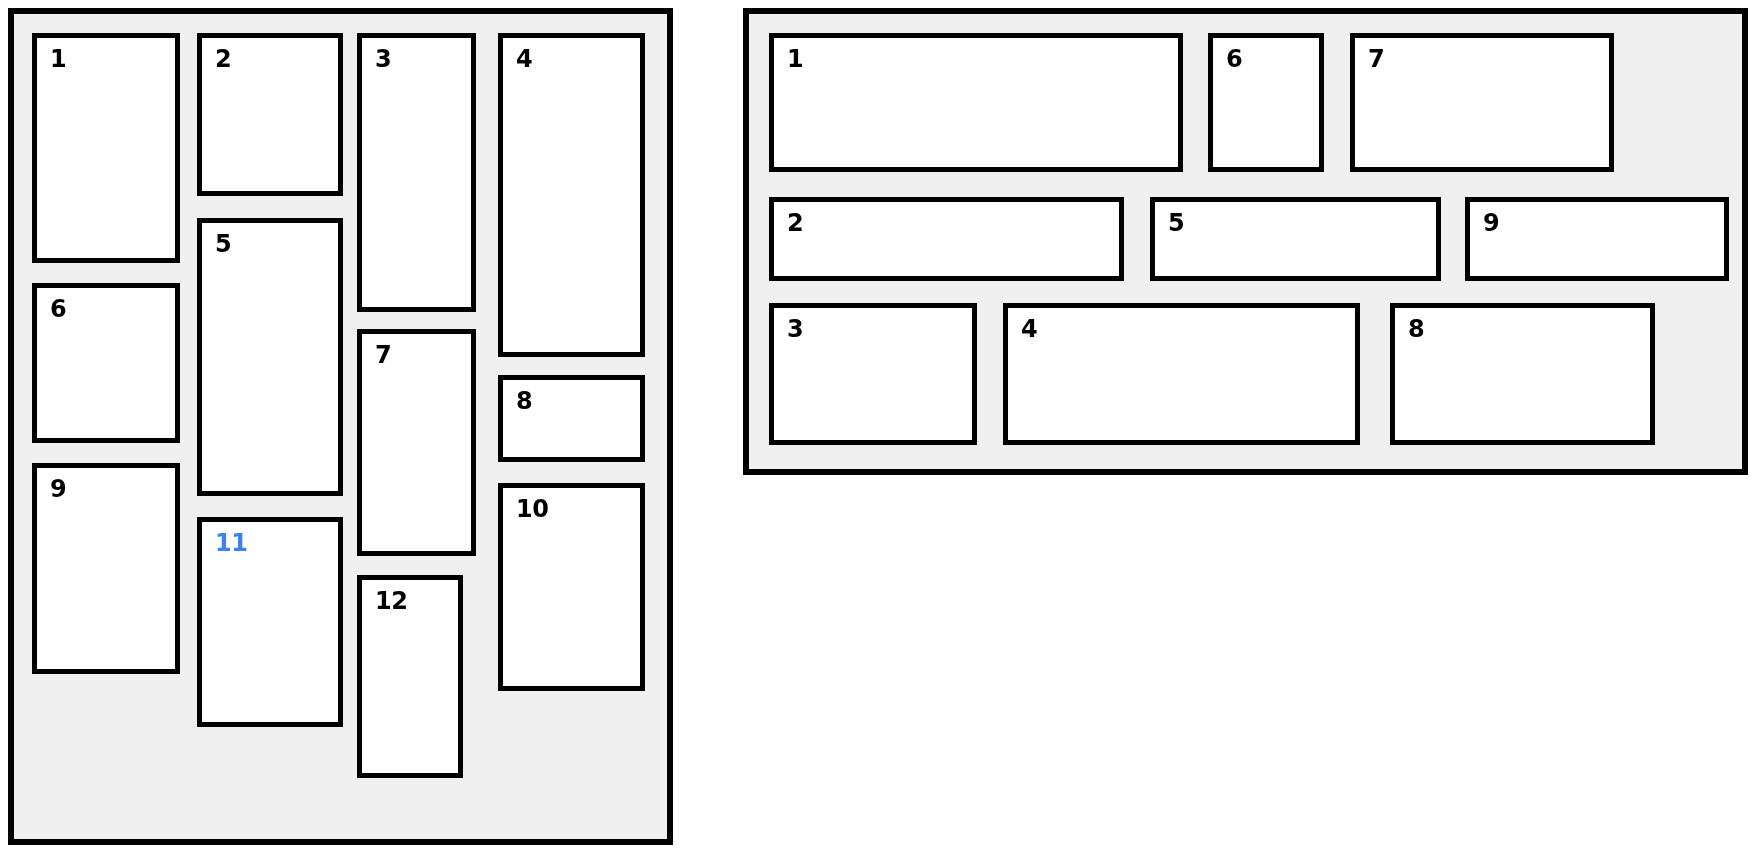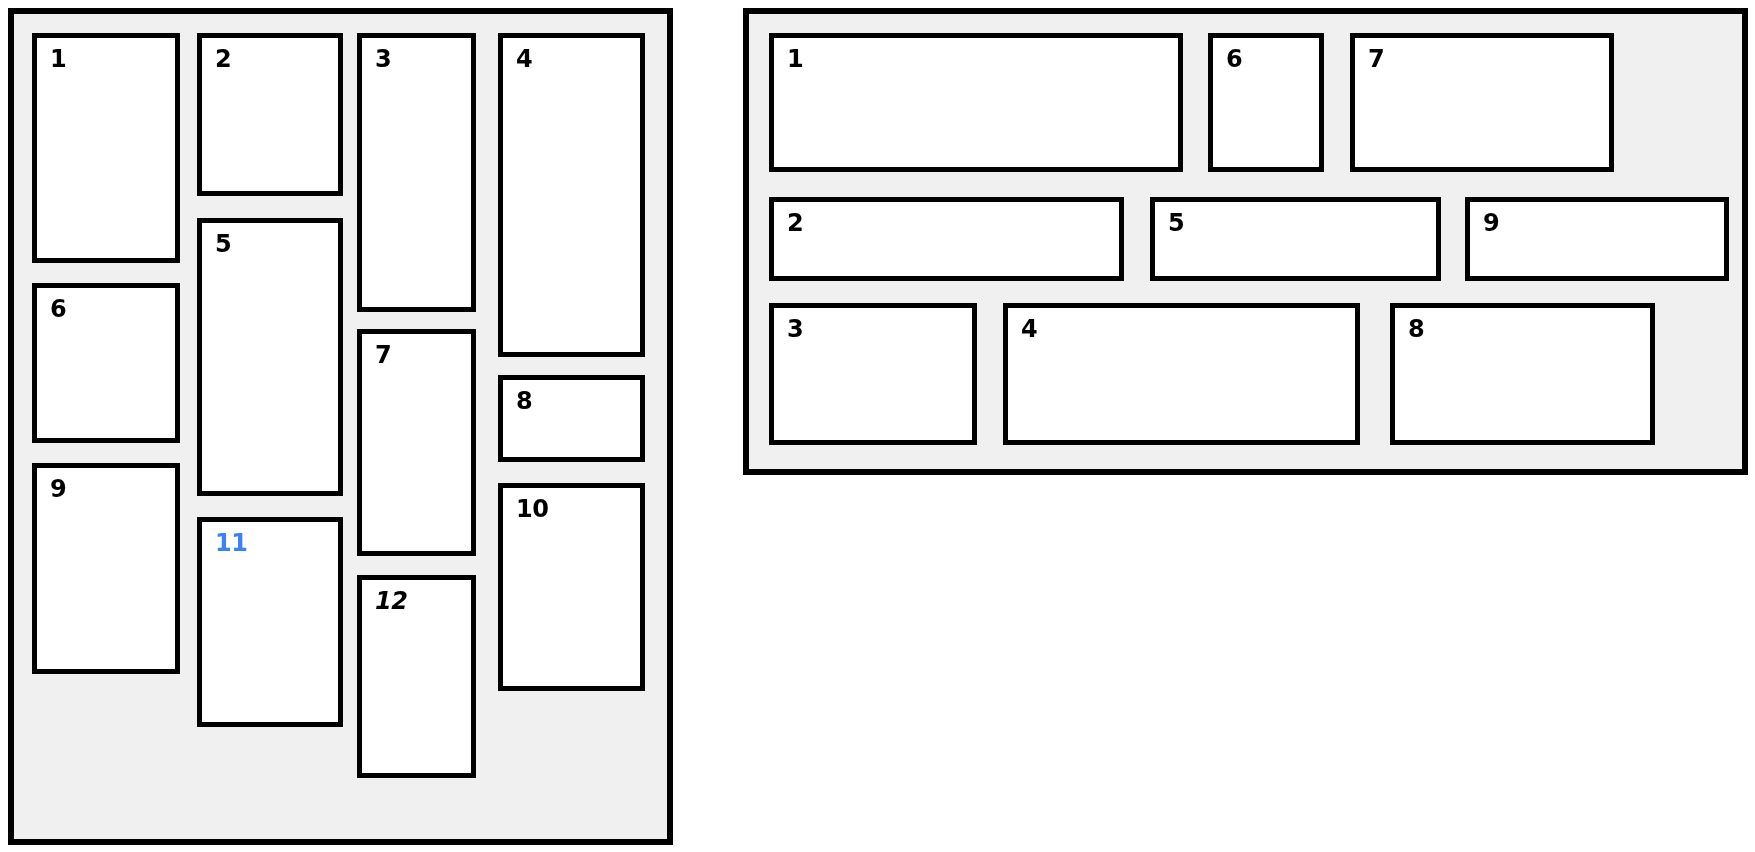--- a/index.html
+++ b/index.html
@@ -69,21 +69,21 @@
       </div>
       <div class="masonry-item" style="left: 18px; top: 449px; width: 148px; height: 211px; background: rgb(255, 255, 255); border-color: rgb(0, 0, 0);">
         <span class="item-number" style="color: rgb(0, 0, 0);">9</span>
       </div>
       <div class="masonry-item" style="left: 484px; top: 469px; width: 147px; height: 208px; background: rgb(255, 255, 255); border-color: rgb(0, 0, 0);">
         <span class="item-number" style="color: rgb(0, 0, 0);">10</span>
       </div>
       <div class="masonry-item" style="left: 183px; top: 503px; width: 146px; height: 210px; background: rgb(255, 255, 255); border-color: rgb(0, 0, 0);">
         <span class="item-number" style="color: #3b82f6;">11</span>
       </div>
-      <div class="masonry-item" style="left: 343px; top: 561px; width: 119px; height: 203px; background: rgb(255, 255, 255); border-color: rgb(0, 0, 0); font-style: italic;">
+      <div class="masonry-item" style="left: 343px; top: 561px; width: 106px; height: 203px; background: rgb(255, 255, 255); border-color: rgb(0, 0, 0);">
         <span class="item-number" style="color: rgb(0, 0, 0);">12</span>
       </div>
     </div>
   <div class="panel" id="panel-1" style="left: 743px; top: 8px; width: 1005px; height: 467px; background: rgb(240, 240, 240); border-color: rgb(0, 0, 0);">
       <div class="masonry-item" style="left: 20px; top: 19px; width: 414px; height: 139px; background: rgb(255, 255, 255); border-color: rgb(0, 0, 0);">
         <span class="item-number" style="color: rgb(0, 0, 0);">1</span>
       </div>
       <div class="masonry-item" style="left: 459px; top: 19px; width: 116px; height: 139px; background: rgb(255, 255, 255); border-color: rgb(0, 0, 0);">
         <span class="item-number" style="color: rgb(0, 0, 0);">6</span>
       </div>

